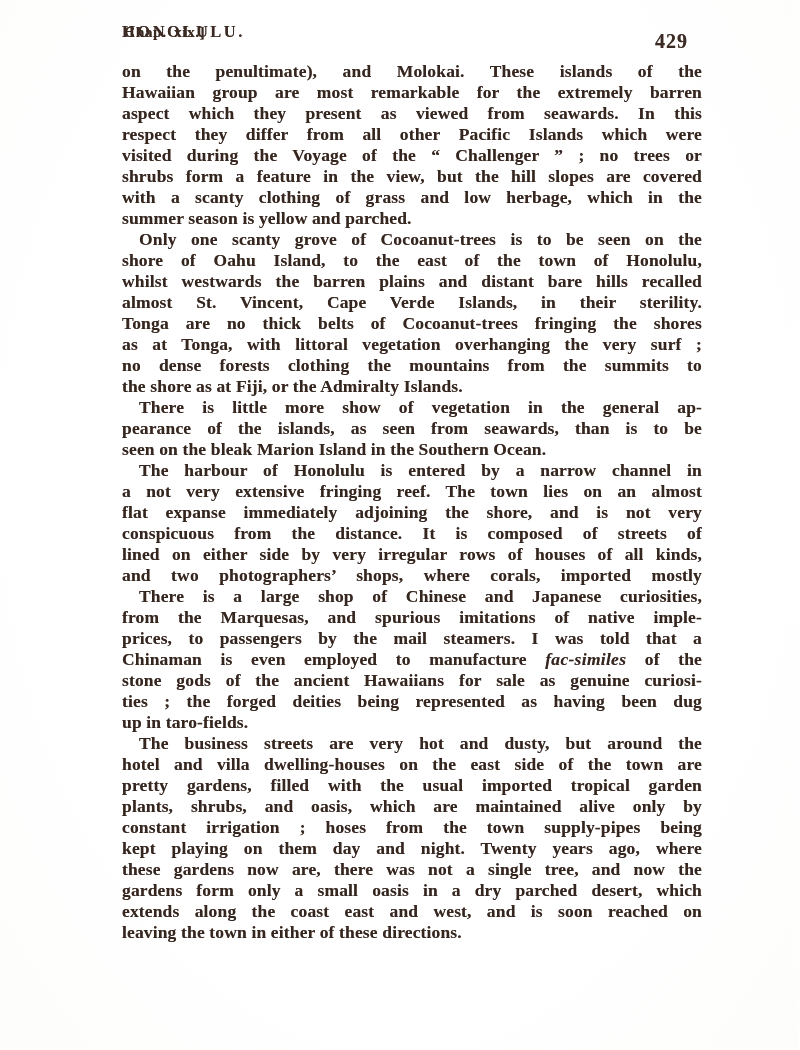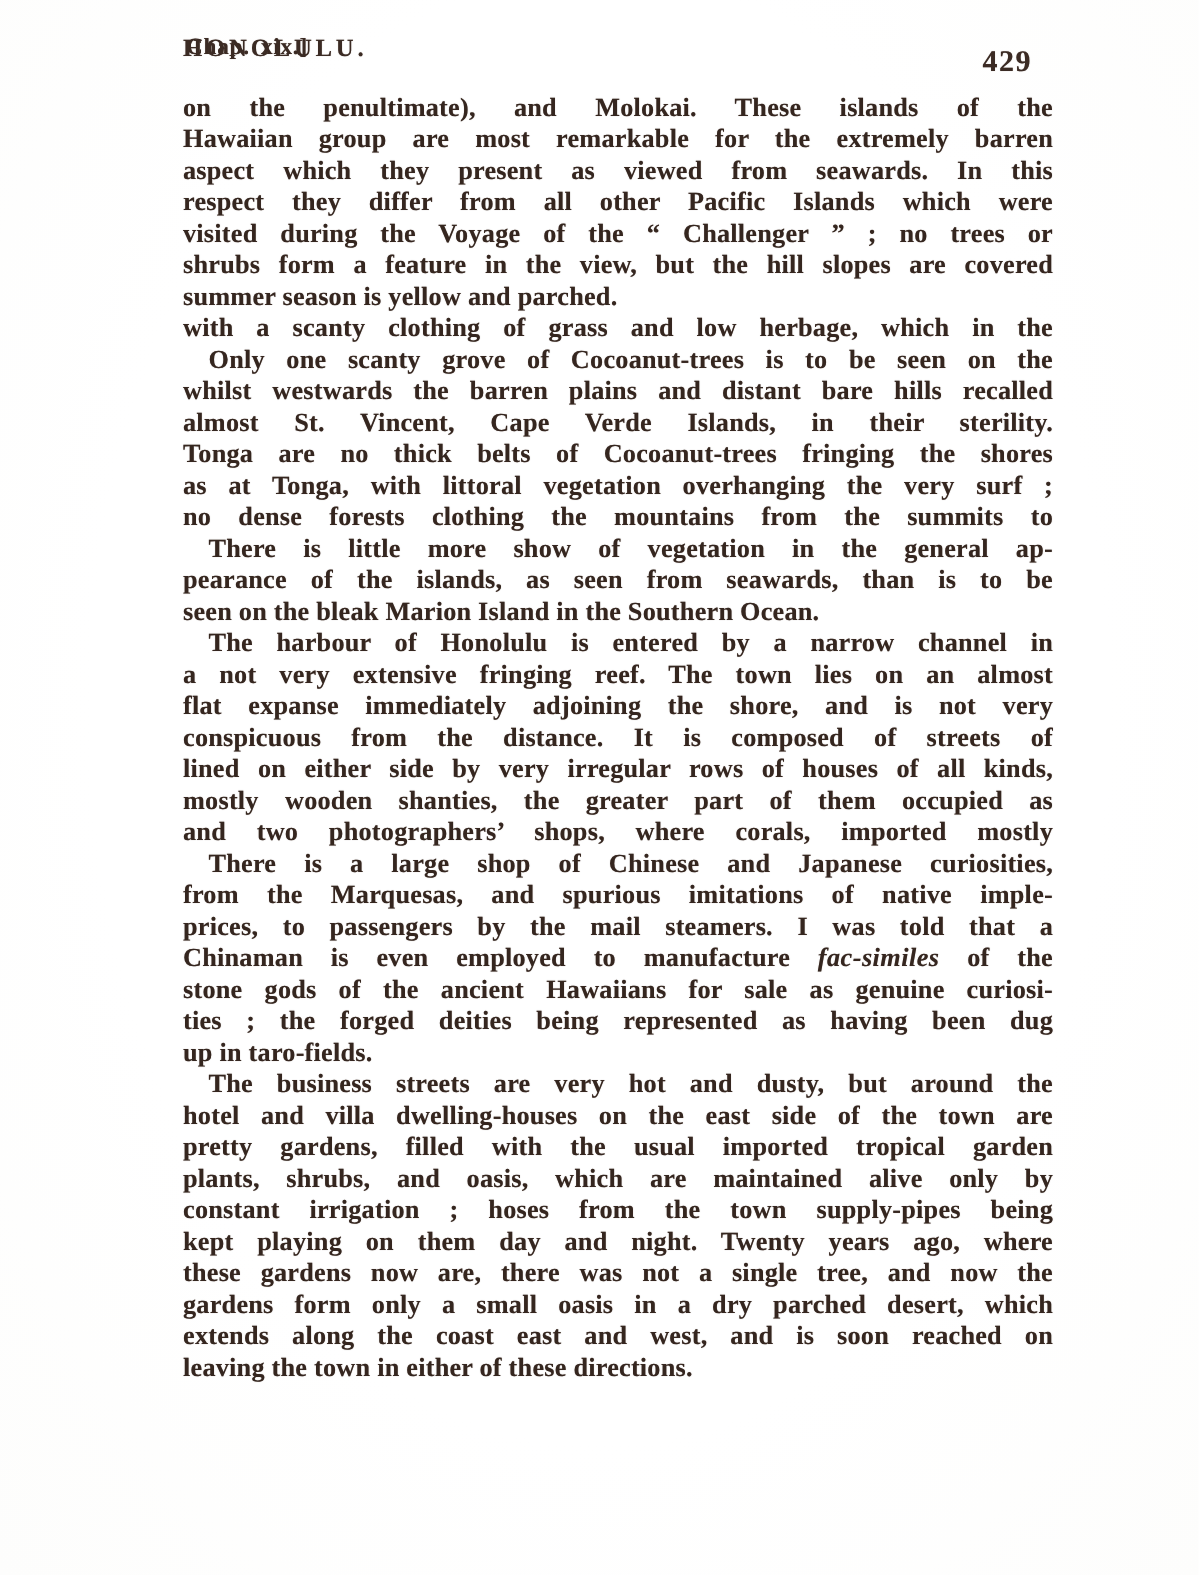--- a/index.html
+++ b/index.html
@@ -97,37 +97,38 @@
     <span class="page-number">429</span>
   </div>
 
   <div class="page-body">
       <div class="line"><span>on the penultimate), and Molokai.  These islands of the</span></div>
       <div class="line"><span>Hawaiian group are most remarkable for the extremely barren</span></div>
       <div class="line"><span>aspect which they present as viewed from seawards.  In this</span></div>
       <div class="line"><span>respect they differ from all other Pacific Islands which were</span></div>
       <div class="line"><span>visited during the Voyage of the “ Challenger ” ; no trees or</span></div>
       <div class="line"><span>shrubs form a feature in the view, but the hill slopes are covered</span></div>
+      <div class="line"><span>with a scanty clothing of grass and low herbage, which in the</span></div>
       <div class="line last"><span>summer season is yellow and parched.</span></div>
-      <div class="line"><span>with a scanty clothing of grass and low herbage, which in the</span></div>
       <div class="line indent"><span>Only one scanty grove of Cocoanut-trees is to be seen on the</span></div>
+      <div class="line"><span>shore of Oahu Island, to the east of the town of Honolulu,</span></div>
       <div class="line"><span>whilst westwards the barren plains and distant bare hills recalled</span></div>
       <div class="line"><span>almost St. Vincent, Cape Verde Islands, in their sterility.</span></div>
       <div class="line"><span>Tonga are no thick belts of Cocoanut-trees fringing the shores</span></div>
       <div class="line"><span>as at Tonga, with littoral vegetation overhanging the very surf ;</span></div>
       <div class="line"><span>no dense forests clothing the mountains from the summits to</span></div>
+      <div class="line last"><span>the shore as at Fiji, or the Admiralty Islands.</span></div>
       <div class="line indent"><span>There is little more show of vegetation in the general ap-</span></div>
       <div class="line"><span>pearance of the islands, as seen from seawards, than is to be</span></div>
       <div class="line last"><span>seen on the bleak Marion Island in the Southern Ocean.</span></div>
       <div class="line indent"><span>The harbour of Honolulu is entered by a narrow channel in</span></div>
       <div class="line"><span>a not very extensive fringing reef.  The town lies on an almost</span></div>
       <div class="line"><span>flat expanse immediately adjoining the shore, and is not very</span></div>
       <div class="line"><span>conspicuous from the distance.  It is composed of streets of</span></div>
       <div class="line"><span>lined on either side by very irregular rows of houses of all kinds,</span></div>
-      <div class="line"><span>mostly wooden shanties, the greater part of them occupied as</span></div>
       <div class="line"><span>and two photographers’ shops, where corals, imported mostly</span></div>
       <div class="line indent"><span>There is a large shop of Chinese and Japanese curiosities,</span></div>
       <div class="line"><span>from the Marquesas, and spurious imitations of native imple-</span></div>
       <div class="line"><span>prices, to passengers by the mail steamers.  I was told that a</span></div>
       <div class="line"><span>Chinaman is even employed to manufacture </span><i>fac-similes</i><span> of the</span></div>
       <div class="line"><span>stone gods of the ancient Hawaiians for sale as genuine curiosi-</span></div>
       <div class="line"><span>ties ; the forged deities being represented as having been dug</span></div>
       <div class="line last"><span>up in taro-fields.</span></div>
       <div class="line indent"><span>The business streets are very hot and dusty, but around the</span></div>
       <div class="line"><span>hotel and villa dwelling-houses on the east side of the town are</span></div>

